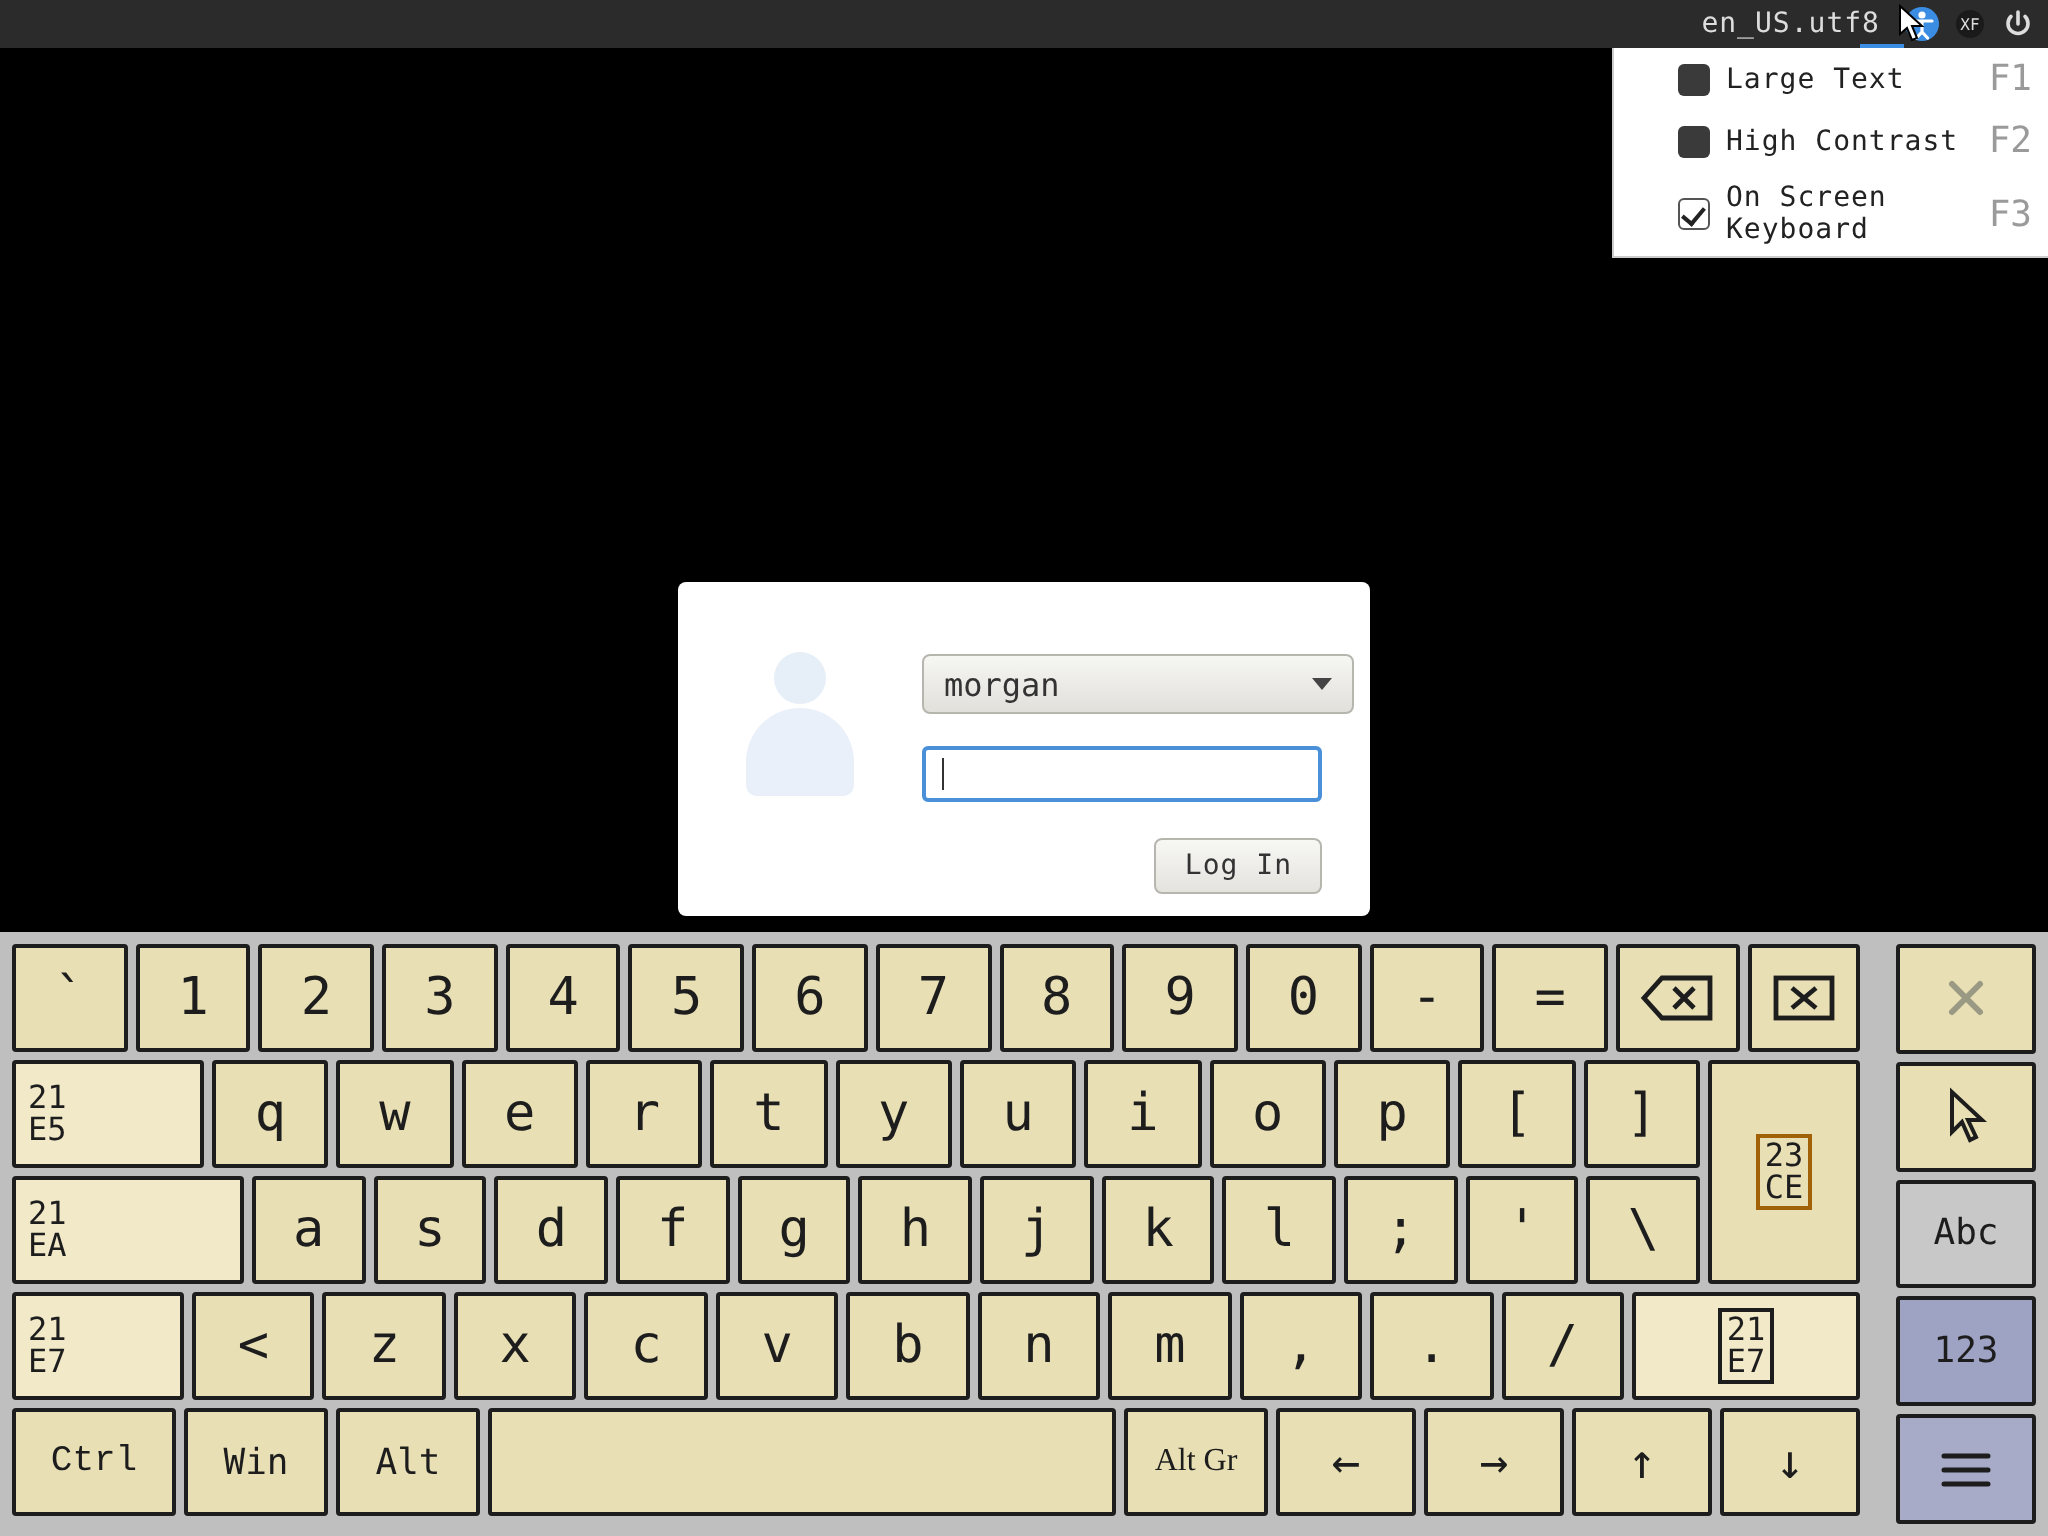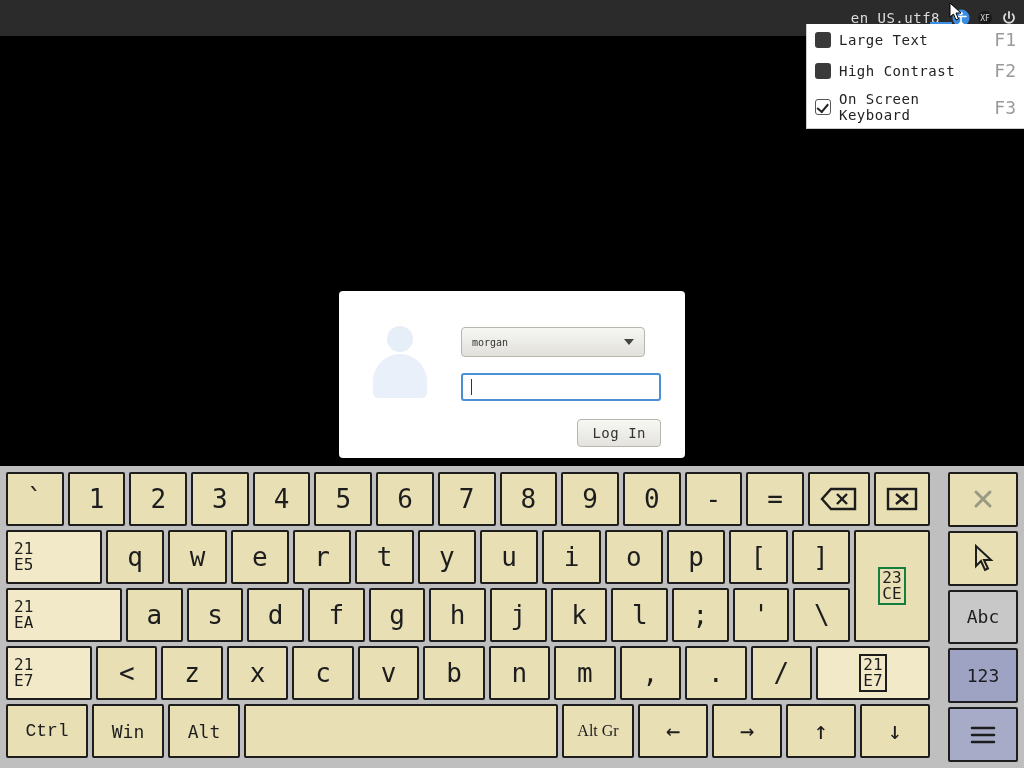--- a/index.html
+++ b/index.html
@@ -1,38 +1,38 @@
 <!DOCTYPE html>
 <html><head>
 <meta charset="utf-8">
 <style>
   * { box-sizing: border-box; margin: 0; padding: 0; }
   html, body { width: 1024px; height: 768px; overflow: hidden; font-family: "DejaVu Sans Mono","Courier New",monospace; }
   body { background: #000; position: relative; }
 
   
   .topbar {
-    position: absolute; top: 0; left: 0; right: 0; height: 36px;
+    position: absolute; top: 0; left: 0; right: 0; height: 24px;
     background: #2b2b2b; display: flex; justify-content: flex-end; align-items: center;
     padding-right: 6px; gap: 6px; color: #ddd; font-size: 14px;
   }
   .topbar .locale { margin-right: 6px; letter-spacing: 0.5px; }
   .top-icon { width: 18px; height: 18px; display: flex; align-items: center; justify-content: center; }
   .a11y-underline {
     position: absolute; top: 22px; right: 72px; width: 22px; height: 2px; background: #3b8de3;
   }
 
   
   .a11y-menu {
     position: absolute; top: 24px; right: 0; width: 218px; background: #fff;
     border-left: 1px solid #ccc; border-bottom: 1px solid #ccc;
     font-size: 14px; color: #222;
   }
   .a11y-row {
-    display: flex; align-items: center; padding: 5px 8px; gap: 8px; cursor: default;
+    display: flex; align-items: center; padding: 5px 8px; gap: 8px; cursor: default; margin-left: 24px;
   }
   .a11y-check {
     width: 16px; height: 16px; border-radius: 3px; background: #3a3a3a;
     display: flex; align-items: center; justify-content: center; flex-shrink: 0;
   }
   .a11y-check.checked { background: #fff; border: 1px solid #555; }
   .a11y-check.checked::after {
     content: ""; width: 9px; height: 5px; border-left: 2px solid #222; border-bottom: 2px solid #222;
     transform: rotate(-50deg) translate(0px,-1px);
   }
@@ -50,24 +50,24 @@
   }
   .avatar .head {
     position: absolute; left: 18px; top: 0; width: 26px; height: 26px; border-radius: 50%;
     background: #e6eef8;
   }
   .avatar .body {
     position: absolute; left: 4px; top: 28px; width: 54px; height: 44px;
     background: #e9f0f9; border-radius: 30px 30px 6px 6px;
   }
   .user-select {
-    position: absolute; left: 122px; top: 36px; width: 184px; height: 30px;
+    position: absolute; left: 122px; top: 36px; width: 216px; height: 30px;
     background: linear-gradient(#f6f6f3,#e1e0db); border: 1px solid #b7b6ae; border-radius: 4px;
     display: flex; align-items: center; padding: 0 10px; cursor: default;
-    font-size: 10px; color: #333;
+    font-size: 16px; color: #333;
   }
   .user-select .caret {
     margin-left: auto; width: 0; height: 0; border-left: 5px solid transparent;
     border-right: 5px solid transparent; border-top: 6px solid #444;
   }
   .password-input {
     position: absolute; left: 122px; top: 82px; width: 200px; height: 28px;
     border: 2px solid #4a90d9; border-radius: 3px; background: #fff;
     padding: 0 8px; font-size: 14px; outline: none;
   }
@@ -259,21 +259,21 @@
           <div class="key std">h</div>
           <div class="key std">j</div>
           <div class="key std">k</div>
           <div class="key std">l</div>
           <div class="key std">;</div>
           <div class="key std">'</div>
           <div class="key std">\</div>
         </div>
       </div>
       <div class="key enter">
-          <pre class="ucode" style="border:2px solid #15803d; padding:1px 2px;">23
+          <pre class="ucode" style="border:2px solid #a16207; padding:1px 2px;">23
 CE</pre>
         </div>
     </div>
 
     <div class="krow">
       <div class="key wide-shift">
           <pre class="ucode">21
 E7</pre>
         </div>
       <div class="key std">&lt;</div>

